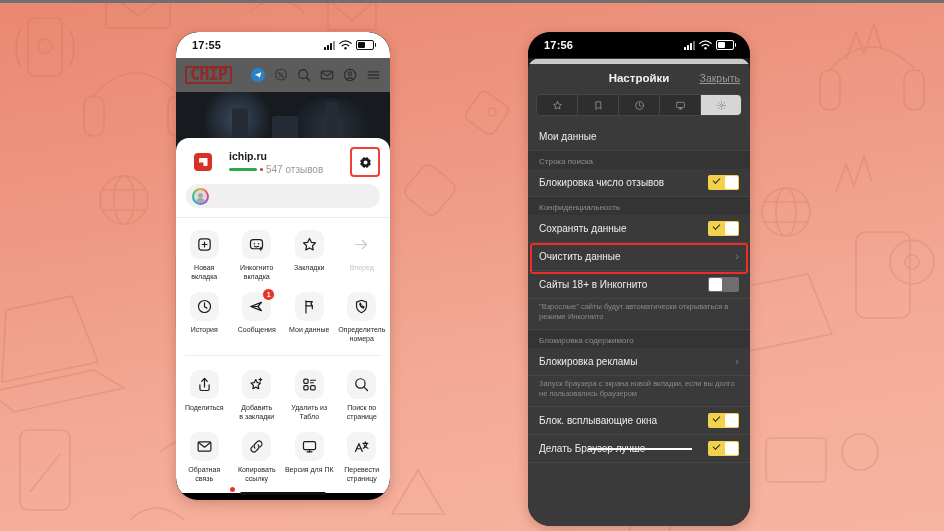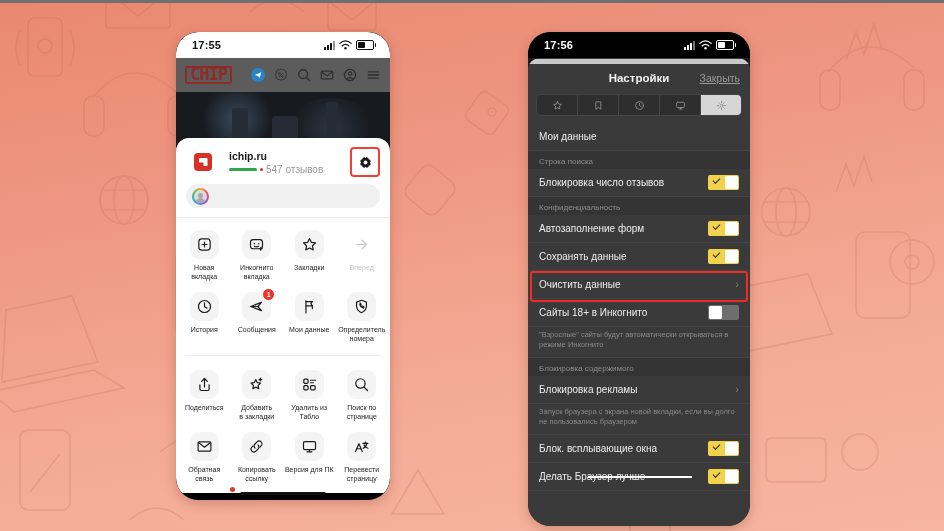--- a/index.html
+++ b/index.html
@@ -550,27 +550,20 @@
             <div class="st-group">Строка поиска</div>
             <div class="st-row">
               <span class="lbl">Блокировка число отзывов</span>
               <span class="toggle on">
                 <span class="tick"></span>
                 <span class="knob"></span>
               </span>
             </div>
             <div class="st-group">Конфиденциальность</div>
             <div class="st-row">
-              <span class="lbl">Автозаполнение форм</span>
-              <span class="toggle on">
-                <span class="tick"></span>
-                <span class="knob"></span>
-              </span>
-            </div>
-            <div class="st-row">
               <span class="lbl">Сохранять данные</span>
               <span class="toggle on">
                 <span class="tick"></span>
                 <span class="knob"></span>
               </span>
             </div>
             <div class="st-row">
               <span class="lbl">Очистить данные</span>
               <span class="chev">›</span>
               <span class="row-hl"></span>

